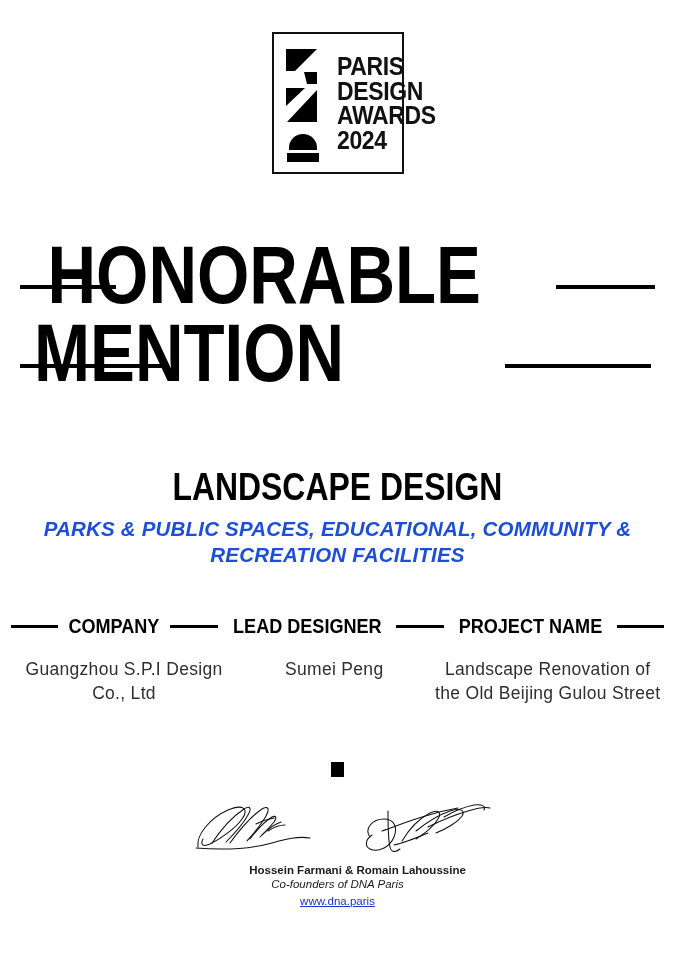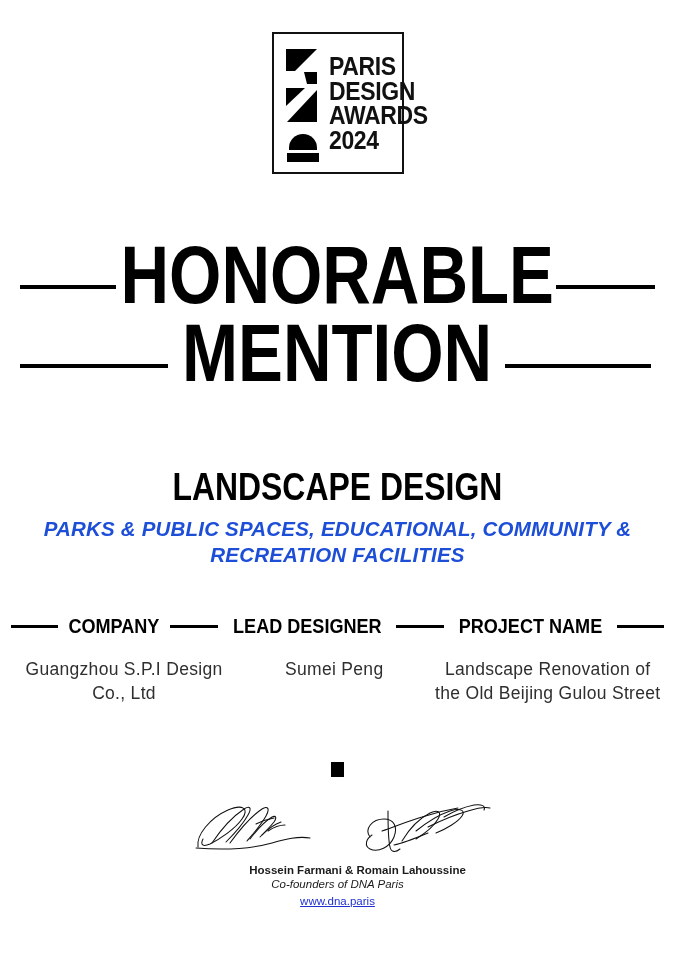--- a/index.html
+++ b/index.html
@@ -31,20 +31,21 @@
   }
   .logo-box {
     width: 132px;
     height: 142px;
     border: 2px solid #111111;
     box-sizing: border-box;
     display: flex;
     align-items: center;
     justify-content: flex-start;
     padding: 9px 6px 9px 9px;
+    gap: 8px;
   }
   .logo-mark {
     width: 40px;
     height: 118px;
     flex: 0 0 auto;
   }
   .logo-words {
     flex: 1 1 auto;
     display: flex;
     flex-direction: column;
@@ -64,21 +65,20 @@
     transform-origin: left center;
     white-space: nowrap;
   }
 
   
   .award-title {
     position: absolute;
     left: 0;
     right: 0;
     top: 236px;
-    text-align: center;
   }
   .title-row {
     position: relative;
     height: 78px;
   }
   .title-text {
     font-family: "Liberation Sans Narrow", "Liberation Sans", sans-serif;
     font-weight: 700;
     font-size: 82px;
     line-height: 78px;

